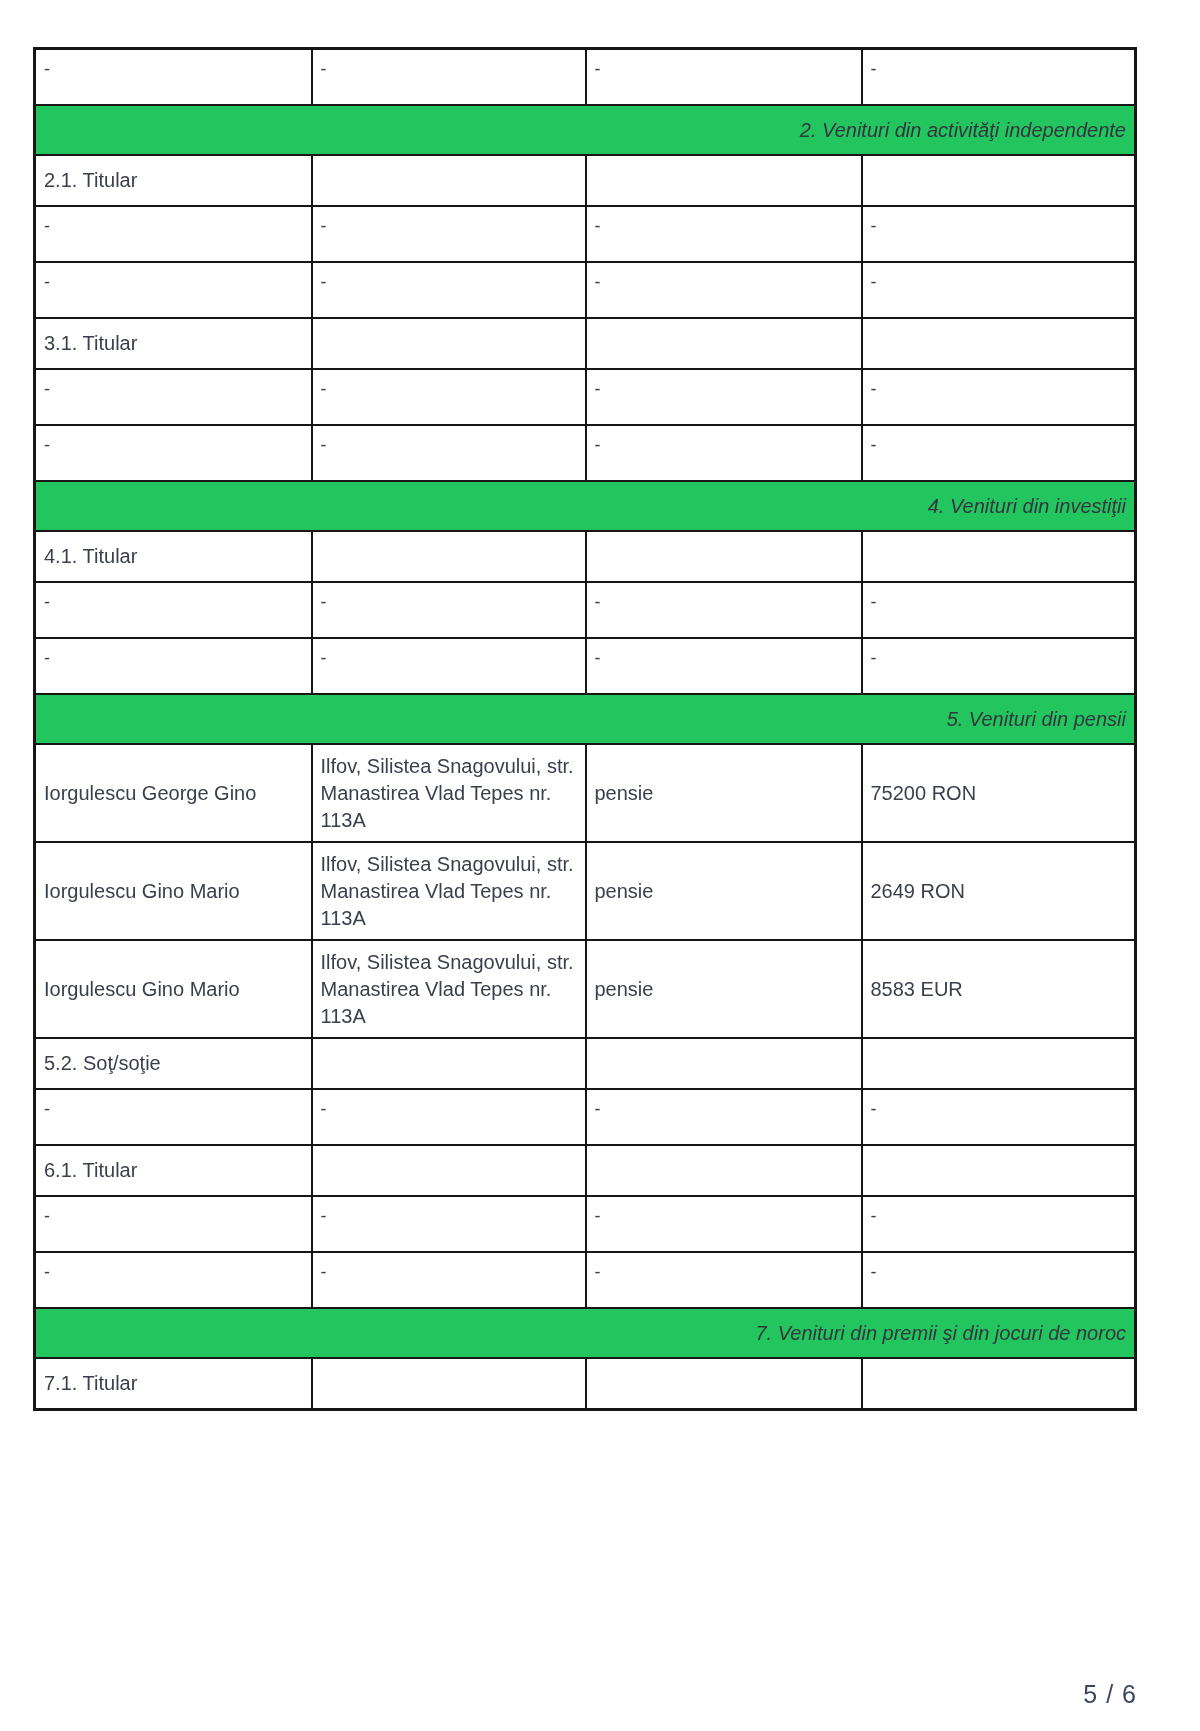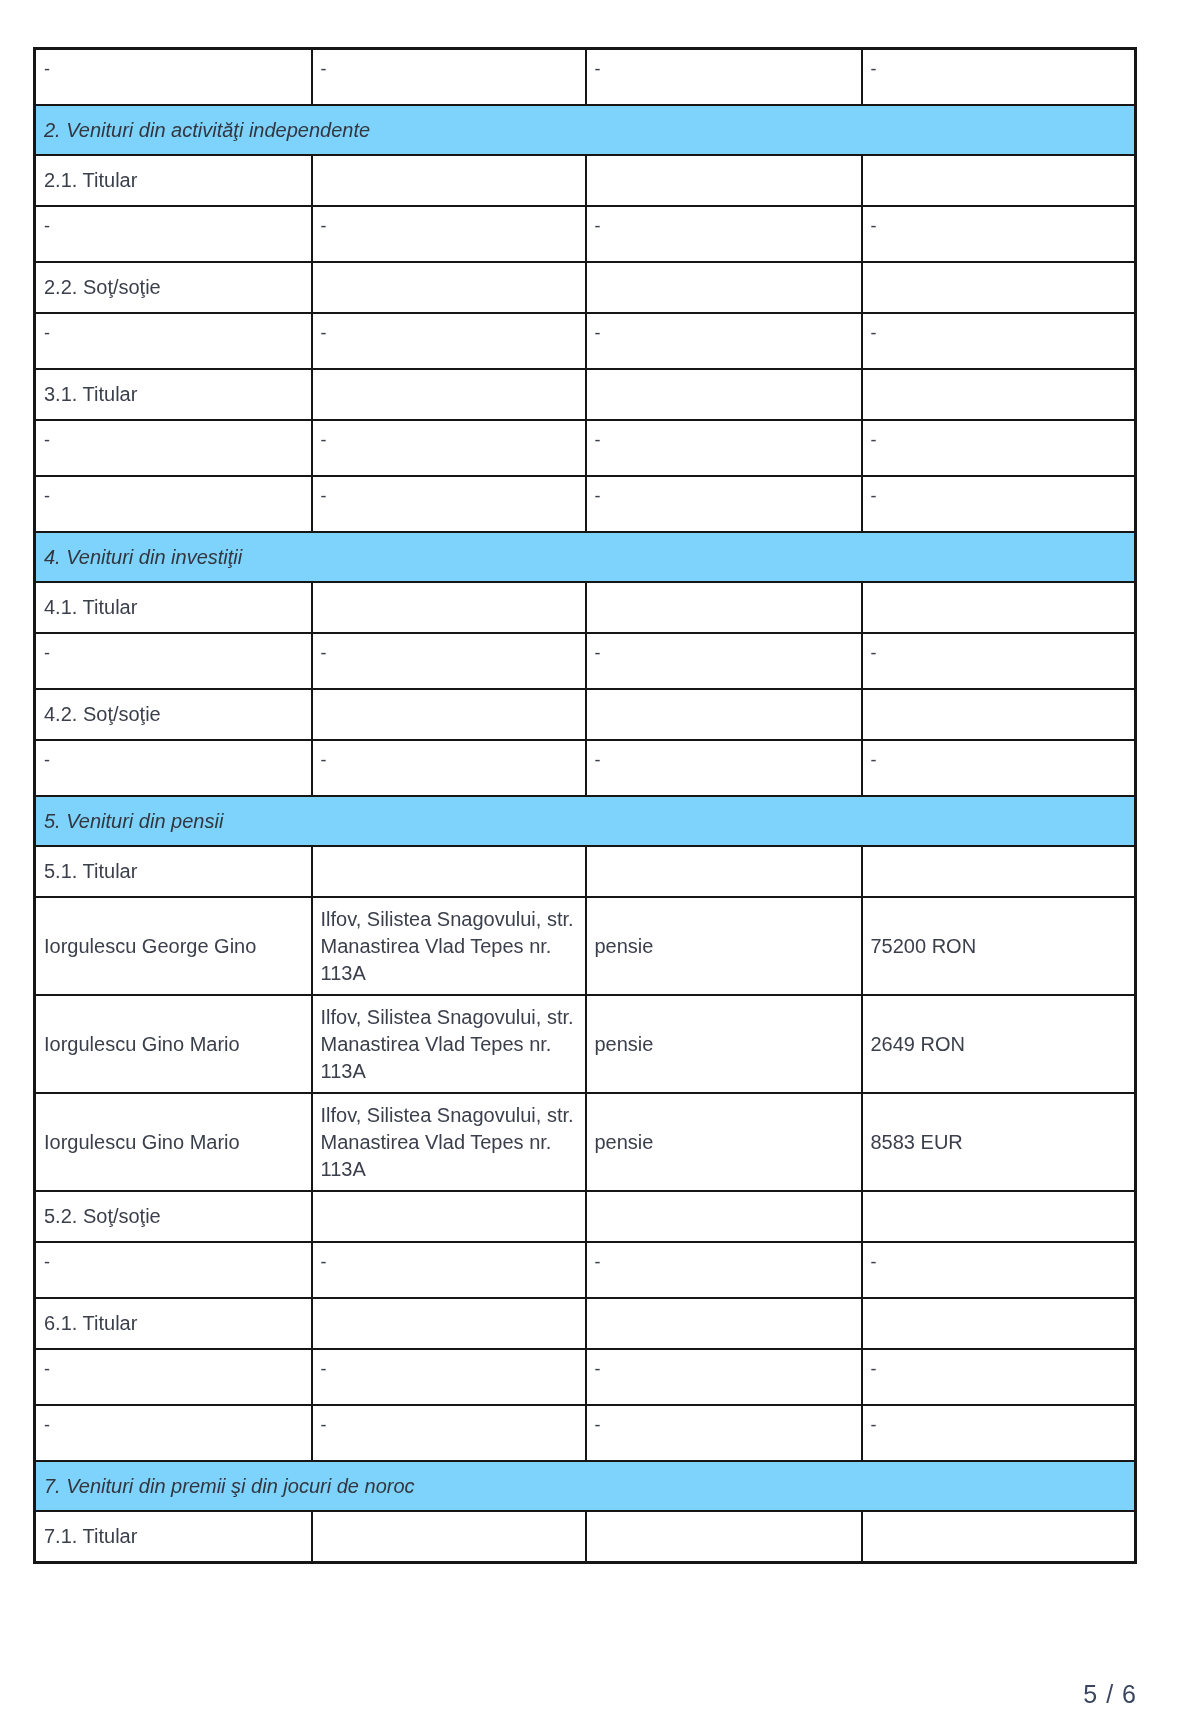--- a/index.html
+++ b/index.html
@@ -35,25 +35,26 @@
     padding-top:9px;
     font-size:18px;
   }
   tr.label-row td{
     height:41px;
     vertical-align:middle;
     border-radius:14px;
   }
   tr.section-row td{
     height:40px;
-    background:#7dd3fc;
+    background:#22c55e;
     font-style:italic;
     vertical-align:middle;
     font-size:20px;
     color:#33363f;
+    text-align:right;
   }
   tr.data-row td{
     height:88px;
     vertical-align:middle;
     line-height:1.35;
     margin-left:40px;
   }
   .footer{
     position:absolute;
     top:1680px;
@@ -91,26 +92,20 @@
           <td></td>
           <td></td>
           <td></td>
         </tr>
         <tr class="dash-row">
           <td>-</td>
           <td>-</td>
           <td>-</td>
           <td>-</td>
         </tr>
-        <tr class="label-row">
-          <td>2.2. Soţ/soţie</td>
-          <td></td>
-          <td></td>
-          <td></td>
-        </tr>
         <tr class="dash-row">
           <td>-</td>
           <td>-</td>
           <td>-</td>
           <td>-</td>
         </tr>
         <tr class="label-row">
           <td>3.1. Titular</td>
           <td></td>
           <td></td>
@@ -136,40 +131,28 @@
           <td></td>
           <td></td>
           <td></td>
         </tr>
         <tr class="dash-row">
           <td>-</td>
           <td>-</td>
           <td>-</td>
           <td>-</td>
         </tr>
-        <tr class="label-row">
-          <td>4.2. Soţ/soţie</td>
-          <td></td>
-          <td></td>
-          <td></td>
-        </tr>
         <tr class="dash-row">
           <td>-</td>
           <td>-</td>
           <td>-</td>
           <td>-</td>
         </tr>
         <tr class="section-row">
           <td colspan="4">5. Venituri din pensii</td>
-        </tr>
-        <tr class="label-row">
-          <td>5.1. Titular</td>
-          <td></td>
-          <td></td>
-          <td></td>
         </tr>
         <tr class="data-row">
           <td>Iorgulescu George Gino</td>
           <td>Ilfov, Silistea Snagovului, str. Manastirea Vlad Tepes nr. 113A</td>
           <td>pensie</td>
           <td>75200 RON</td>
         </tr>
         <tr class="data-row">
           <td>Iorgulescu Gino Mario</td>
           <td>Ilfov, Silistea Snagovului, str. Manastirea Vlad Tepes nr. 113A</td>

